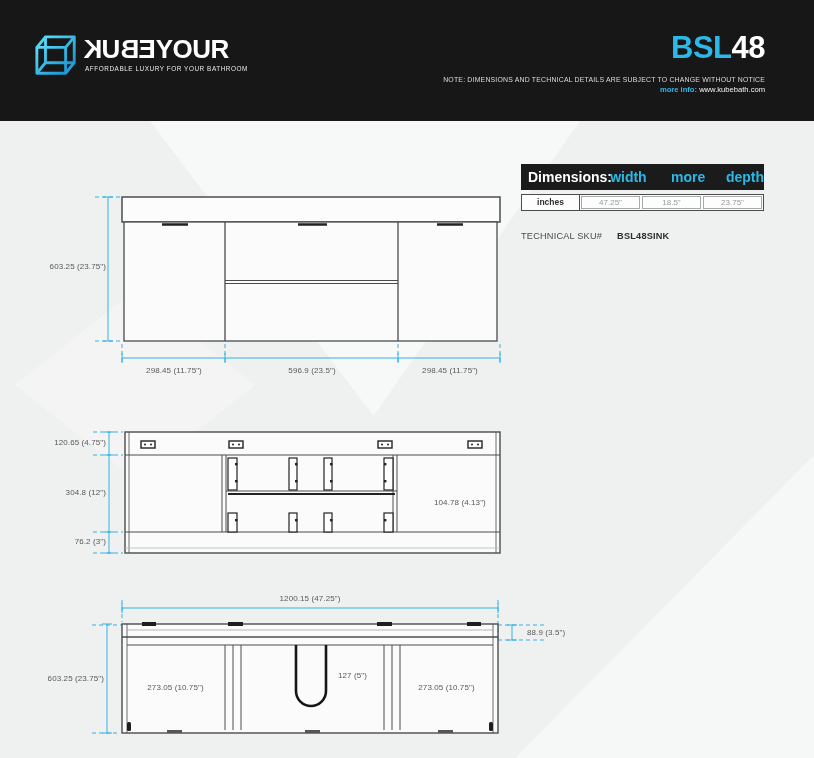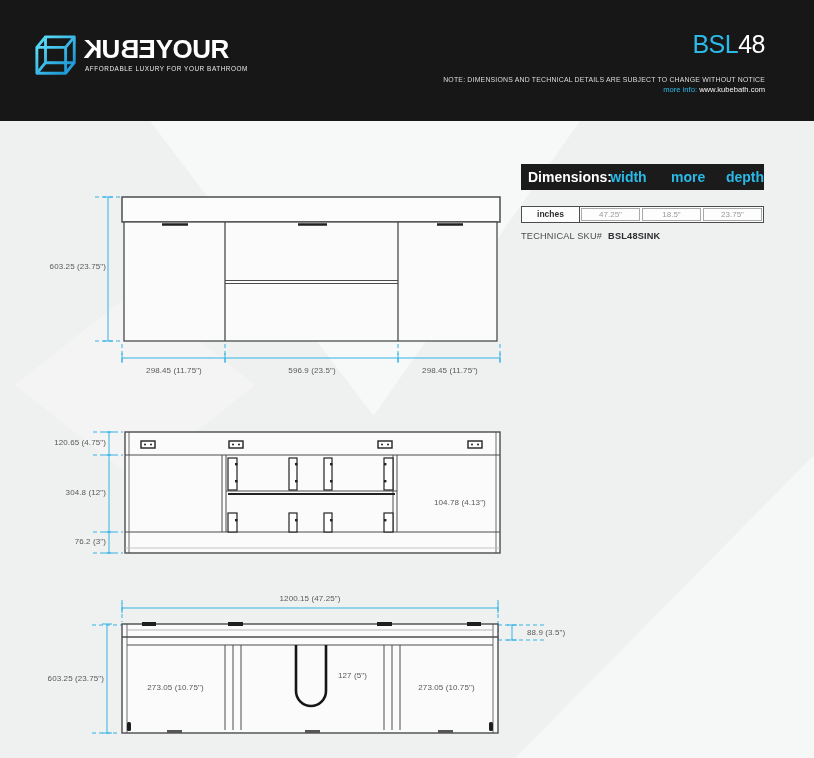--- a/index.html
+++ b/index.html
@@ -5,49 +5,49 @@
   html,body{margin:0;padding:0;background:#eff0f0;}
   .page{position:relative;width:814px;height:758px;overflow:hidden;
         font-family:"Liberation Sans",sans-serif;background:#eff0f0;}
   
   .hdr{position:absolute;left:0;top:0;width:814px;height:121px;background:#171717;}
   .logo-cube{position:absolute;left:33px;top:33px;}
   .brand{position:absolute;left:84px;top:34px;color:#ffffff;font-size:26px;font-weight:bold;
          letter-spacing:-0.5px;white-space:nowrap;}
   .mirror{display:inline-block;transform:scaleX(-1);}
   .tagline{position:absolute;left:85px;top:65px;color:#e9e9e9;font-size:6.4px;letter-spacing:0.55px;white-space:nowrap;}
-  .model{position:absolute;right:49px;top:30px;font-size:25px;font-weight:normal;letter-spacing:-0.5px;white-space:nowrap;}
+  .model{position:absolute;right:49px;top:30px;font-size:31px;font-weight:bold;letter-spacing:-0.5px;white-space:nowrap;}
   .model .mp{color:#2bb9e8;}
   .model .mn{color:#ffffff;}
   .note{position:absolute;right:49px;top:76px;color:#dcdcdc;font-size:6.9px;letter-spacing:0.2px;white-space:nowrap;}
   .infoline{position:absolute;right:49px;top:85px;font-size:7.6px;white-space:nowrap;}
-  .infoline .mi{color:#2bb9e8;}
+  .infoline .mi{color:#2bb9e8;font-weight:bold;}
   .infoline .ws{color:#f2f2f2;}
   
   .wm{position:absolute;background:rgba(255,255,255,0.5);}
   .wm-a{left:150px;top:121px;width:430px;height:295px;clip-path:polygon(0 0,100% 0,52% 100%);}
   .wm-b{left:515px;top:455px;width:299px;height:303px;clip-path:polygon(100% 0,0 100%,100% 100%);background:rgba(255,255,255,0.45);}
   .wm-c{left:15px;top:290px;width:240px;height:190px;clip-path:polygon(50% 0,100% 50%,50% 100%,0 50%);background:rgba(255,255,255,0.3);}
   
   .drw{position:absolute;}
   .dim-label{position:absolute;color:#58595b;font-size:8px;letter-spacing:0.1px;white-space:nowrap;}
   .ra{text-align:right;}
   .ca{text-align:center;}
   
   .dim-table{position:absolute;left:521px;top:164px;width:243px;}
   .dt-header{display:flex;align-items:center;background:#1b1b1b;height:26px;font-weight:bold;font-size:14px;}
   .dt-title{width:60px;padding-left:7px;color:#ffffff;}
   .dt-col{width:60px;text-align:right;color:#2bb9e8;}
-  .dt-row{display:flex;margin-top:16px;border:1px solid #4b4c4e;background:#fdfdfd;height:15px;}
+  .dt-row{display:flex;margin-top:4px;border:1px solid #4b4c4e;background:#fdfdfd;height:15px;}
   .dt-unit{width:57px;border-right:1px solid #4b4c4e;font-weight:bold;font-size:8.5px;color:#2e2e30;
            text-align:center;line-height:15px;}
   .dt-vals{display:flex;flex:1;}
   .dt-cell{flex:1;margin:1px;border:1px solid #a8a9ab;color:#98999b;font-size:8px;text-align:center;line-height:11px;}
   .sku{position:absolute;left:521px;top:231px;font-size:9.2px;color:#4b4c4d;letter-spacing:0.2px;}
-  .sku .sku-val{font-weight:bold;color:#2e2e30;margin-left:6px;}
+  .sku .sku-val{font-weight:bold;color:#2e2e30;margin-left:15px;}
 </style>
 </head>
 <body>
 
 <div class="page">
 
   <div class="hdr">
     <svg class="logo-cube" width="48" height="46" viewBox="0 0 50 48">
       <defs>
         <linearGradient id="cubeg" x1="0" y1="0" x2="1" y2="1">

